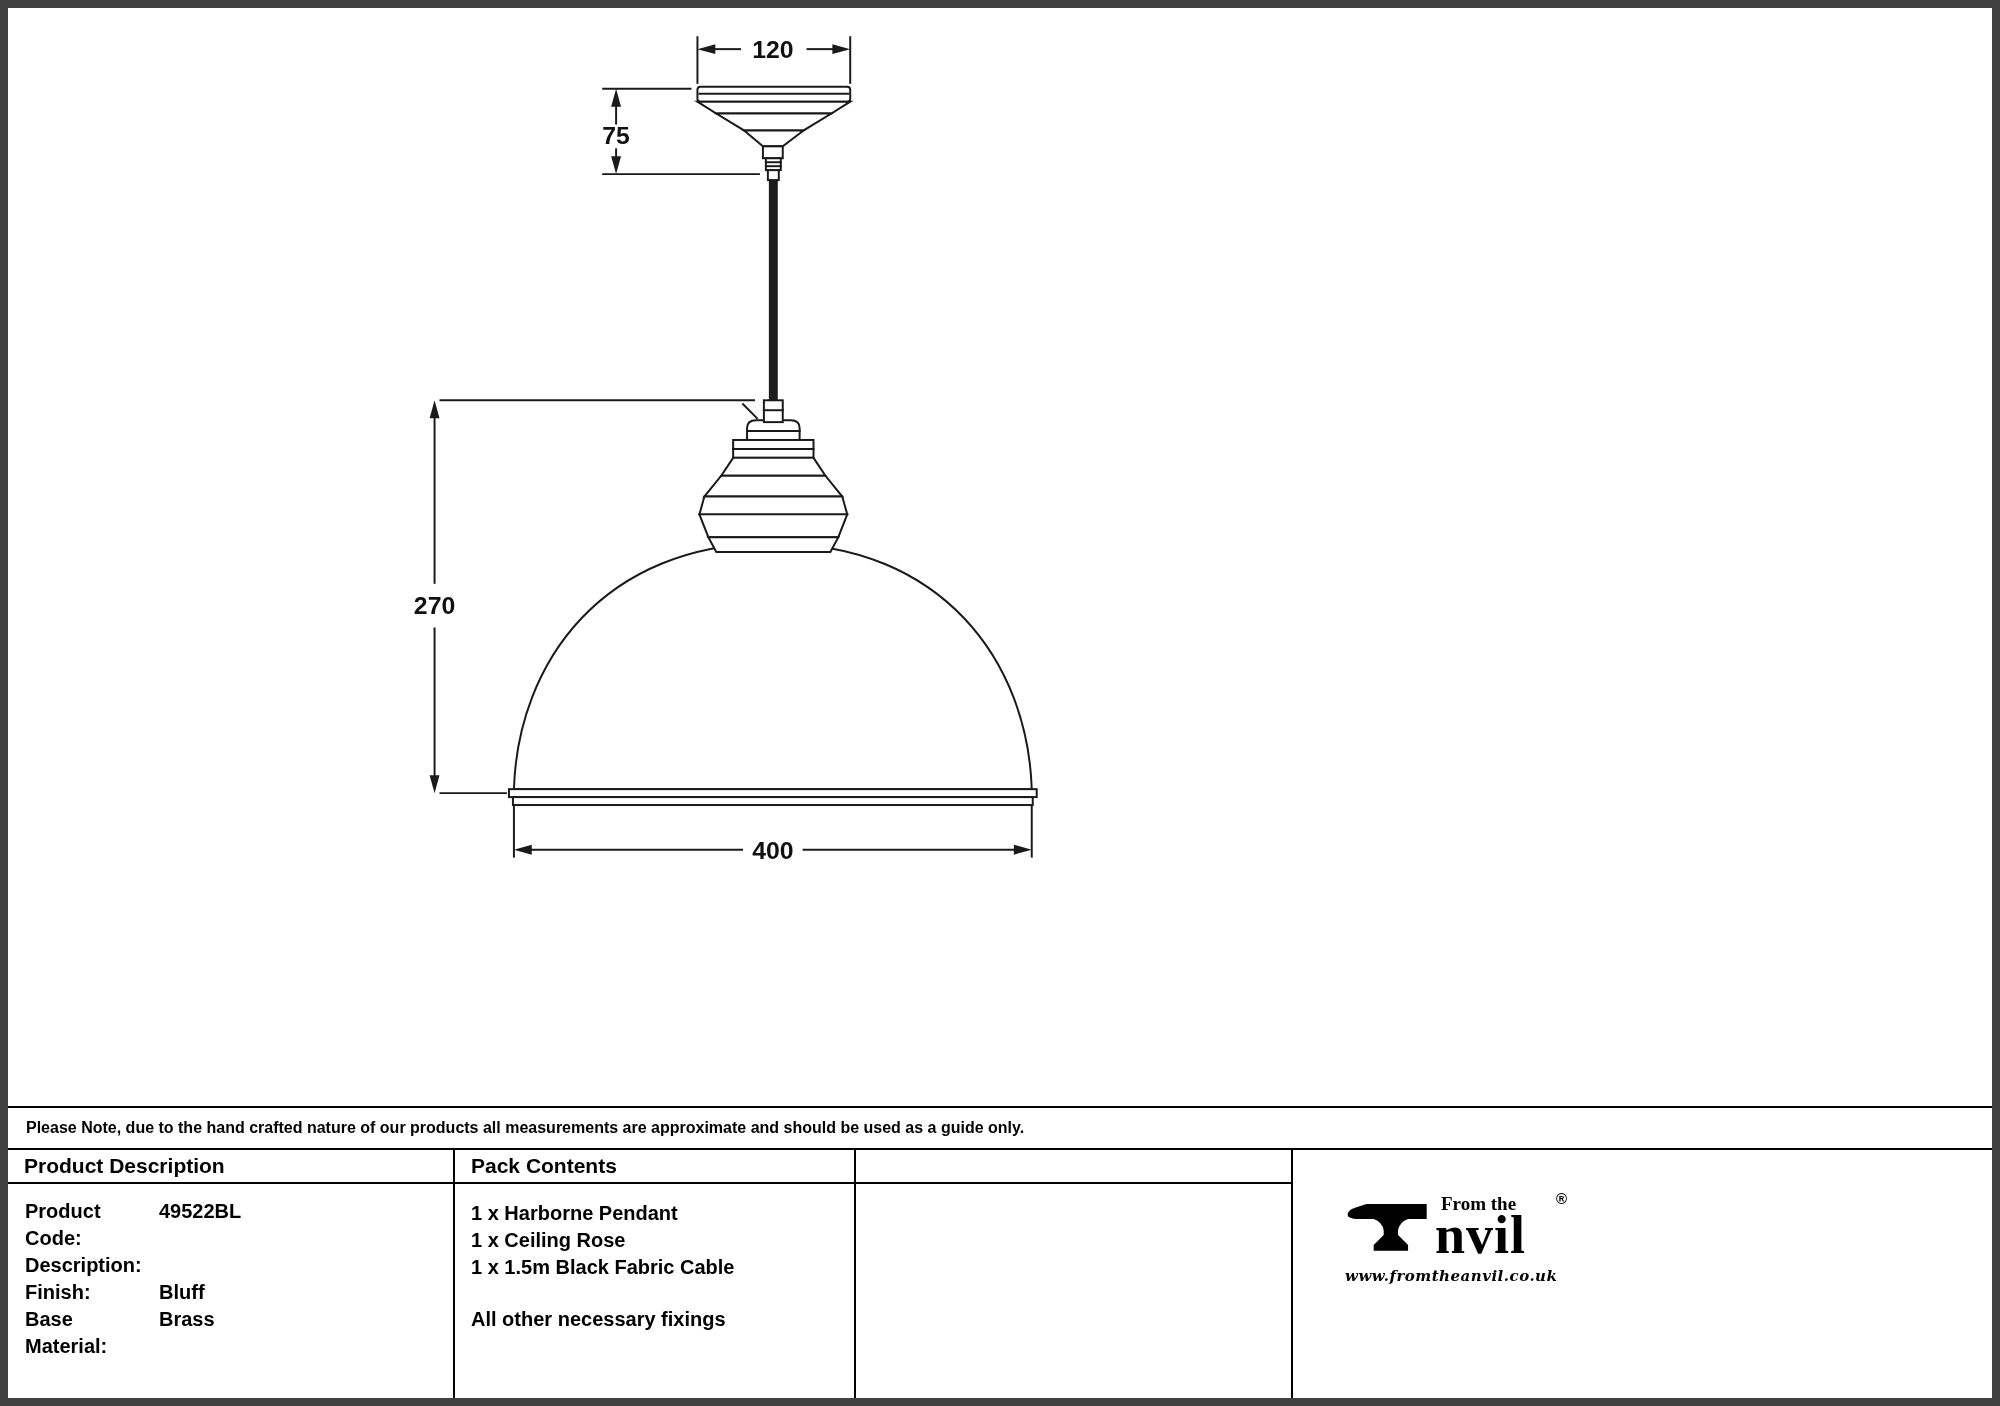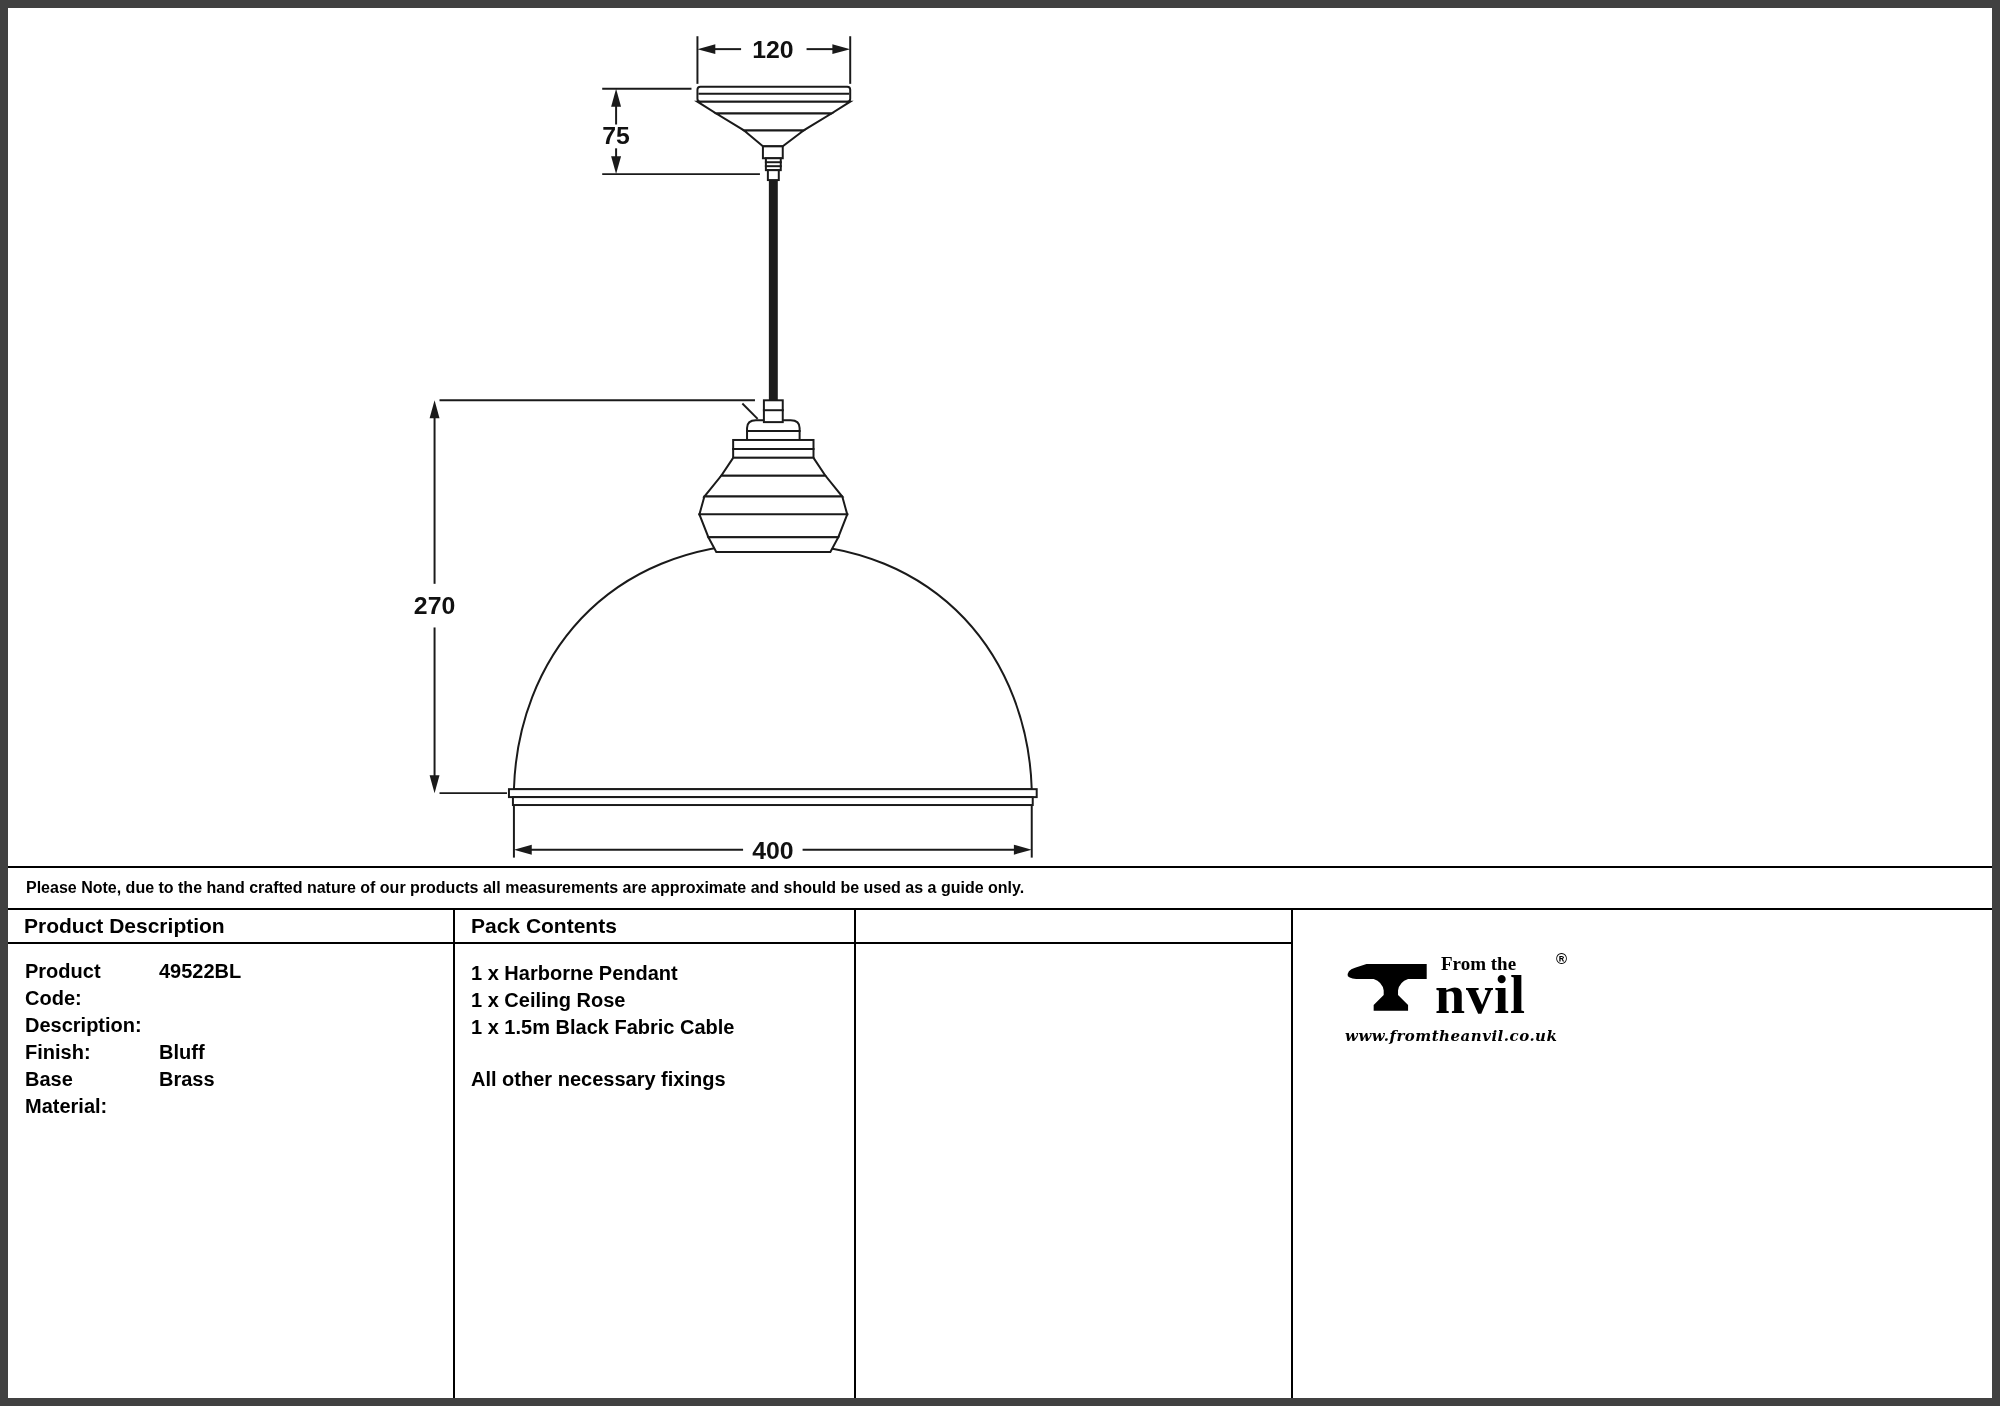--- a/index.html
+++ b/index.html
@@ -6,21 +6,21 @@
   html, body { width: 2000px; height: 1406px; overflow: hidden; background: #ffffff; }
   body { font-family: "Liberation Sans", sans-serif; color: #000; }
 
   .page {
     width: 2000px; height: 1406px;
     background: #ffffff;
     border: 8px solid #414141;
     display: flex; flex-direction: column;
   }
 
-  .drawing-area { height: 858px; position: relative; }
+  .drawing-area { height: 1098px; position: relative; }
   .drawing-area svg { display: block; width: 100%; height: 858px; }
 
   .note-bar {
     height: 42px;
     border-top: 2px solid #000;
     display: flex; align-items: center;
     padding-left: 18px;
     font-size: 16px; font-weight: bold; text-align: right;
   }
 

